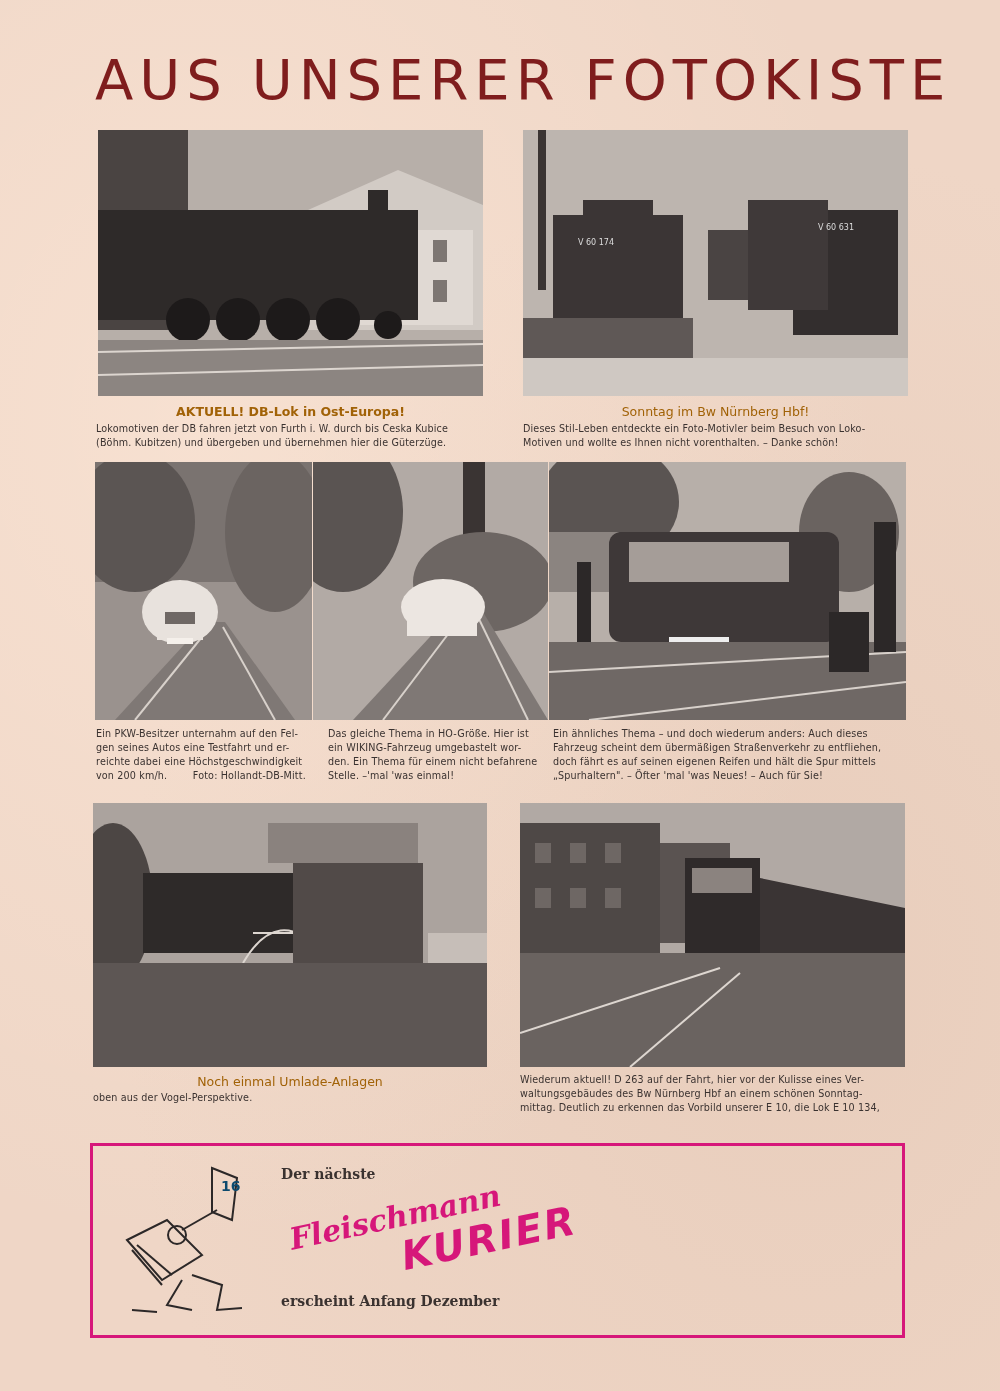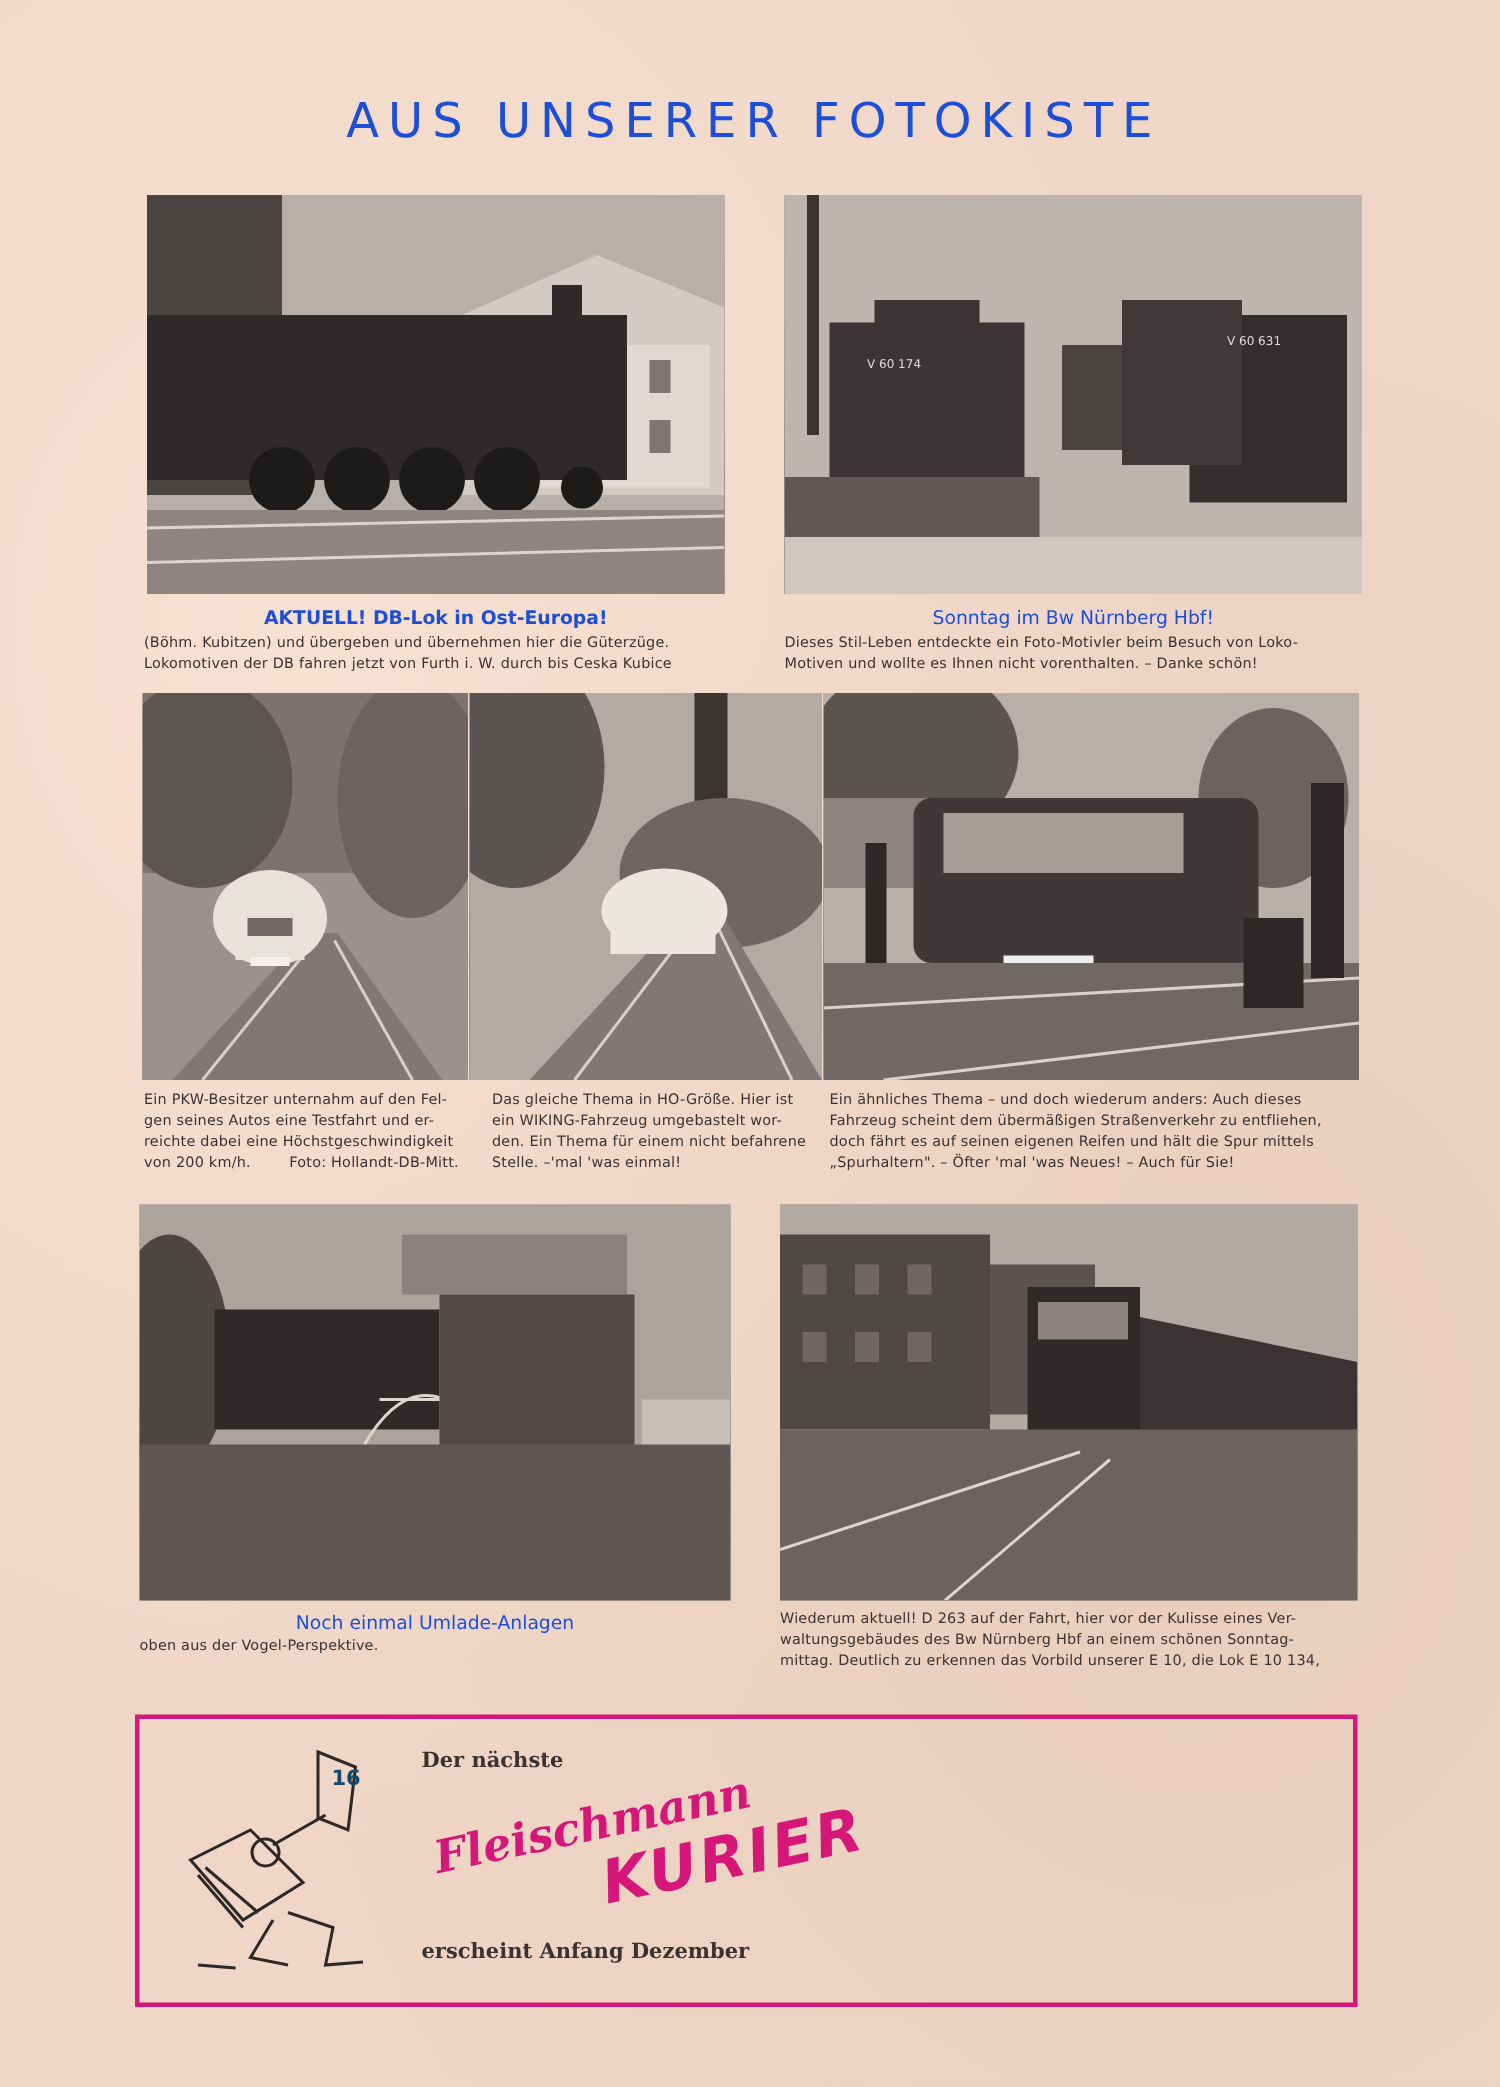--- a/index.html
+++ b/index.html
@@ -8,31 +8,31 @@
     background:#efd6c6;
     background-image:
       radial-gradient(ellipse at 20% 30%, rgba(255,235,220,0.5), transparent 60%),
       radial-gradient(ellipse at 80% 70%, rgba(220,190,170,0.35), transparent 60%);
     font-family:"DejaVu Sans", sans-serif;
     color:#3a3230;
   }
   .abs { position:absolute; }
   .title {
     left:95px; top:52px; width:815px; text-align:center;
-    font-family:"DejaVu Sans", sans-serif; font-size:32px; letter-spacing:6px;
-    color:#1d4ed8; font-weight:normal; line-height:56px; white-space:nowrap;
+    font-family:"DejaVu Sans", sans-serif; font-size:56px; letter-spacing:6px;
+    color:#7f1d1d; font-weight:normal; line-height:56px; white-space:nowrap;
   }
   .photo {
     background:#8d8581;
     background-image:
       linear-gradient(180deg, #b8b0aa 0%, #9c948f 45%, #5e5654 70%, #8a8380 100%);
     overflow:hidden;
   }
   .photo svg { width:100%; height:100%; display:block; }
-  .cap-title { text-align:center; font-size:12.5px; color:#1d4ed8; line-height:15px; }
+  .cap-title { text-align:center; font-size:12.5px; color:#a16207; line-height:15px; }
   .cap-body { font-size:9.6px; line-height:14px; color:#3a3230; text-align:justify; letter-spacing:0.15px; }
   .ad-box { left:90px; top:1143px; width:809px; height:189px; border:3px solid #d6177a; }
   .ad-line { font-family:"DejaVu Serif", serif; font-weight:bold; color:#3a3230; font-size:14px; }
   .ad-brand { color:#d6177a; font-family:"DejaVu Serif", serif; font-style:italic; font-weight:bold; font-size:30px; transform:rotate(-12deg); transform-origin:left center; white-space:nowrap; }
   .ad-kurier { color:#d6177a; font-family:"DejaVu Sans", sans-serif; font-style:italic; font-weight:bold; font-size:40px; transform:rotate(-12deg); letter-spacing:2px; }
   .badge16 { color:#0c4a6e; font-weight:bold; font-size:14px; }
 </style>
 </head>
 <body>
 
@@ -65,22 +65,22 @@
       </g>
     <rect x="0" y="210" width="385" height="56" fill="#8c8581"></rect>
     <g stroke="#dcd5cf" stroke-width="2">
         <line x1="0" y1="222" x2="385" y2="214"></line>
         <line x1="0" y1="245" x2="385" y2="235"></line>
       </g>
   </svg>
 </div>
 <div class="abs cap-title" style="left:98px;top:404px;width:385px;font-weight:bold;">AKTUELL! DB-Lok in Ost-Europa!</div>
 <div class="abs cap-body" style="left:96px;top:422px;width:400px;">
+  <div>Lokomotiven der DB fahren jetzt von Furth i. W. durch bis Ceska Kubice</div>
   <div>(Böhm. Kubitzen) und übergeben und übernehmen hier die Güterzüge.</div>
-  <div>Lokomotiven der DB fahren jetzt von Furth i. W. durch bis Ceska Kubice</div>
 </div>
 
 <div class="abs photo" style="left:523px;top:130px;width:385px;height:266px;">
   <svg viewBox="0 0 385 266" preserveAspectRatio="none">
     <rect width="385" height="266" fill="#bdb5af"></rect>
     <rect x="15" y="0" width="8" height="160" fill="#3a3433"></rect>
     <rect x="30" y="85" width="130" height="115" fill="#3b3535"></rect>
     <rect x="60" y="70" width="70" height="30" fill="#3b3535"></rect>
     <rect x="185" y="100" width="60" height="70" fill="#4a4443"></rect>
     <rect x="270" y="80" width="105" height="125" fill="#332e2e"></rect>

